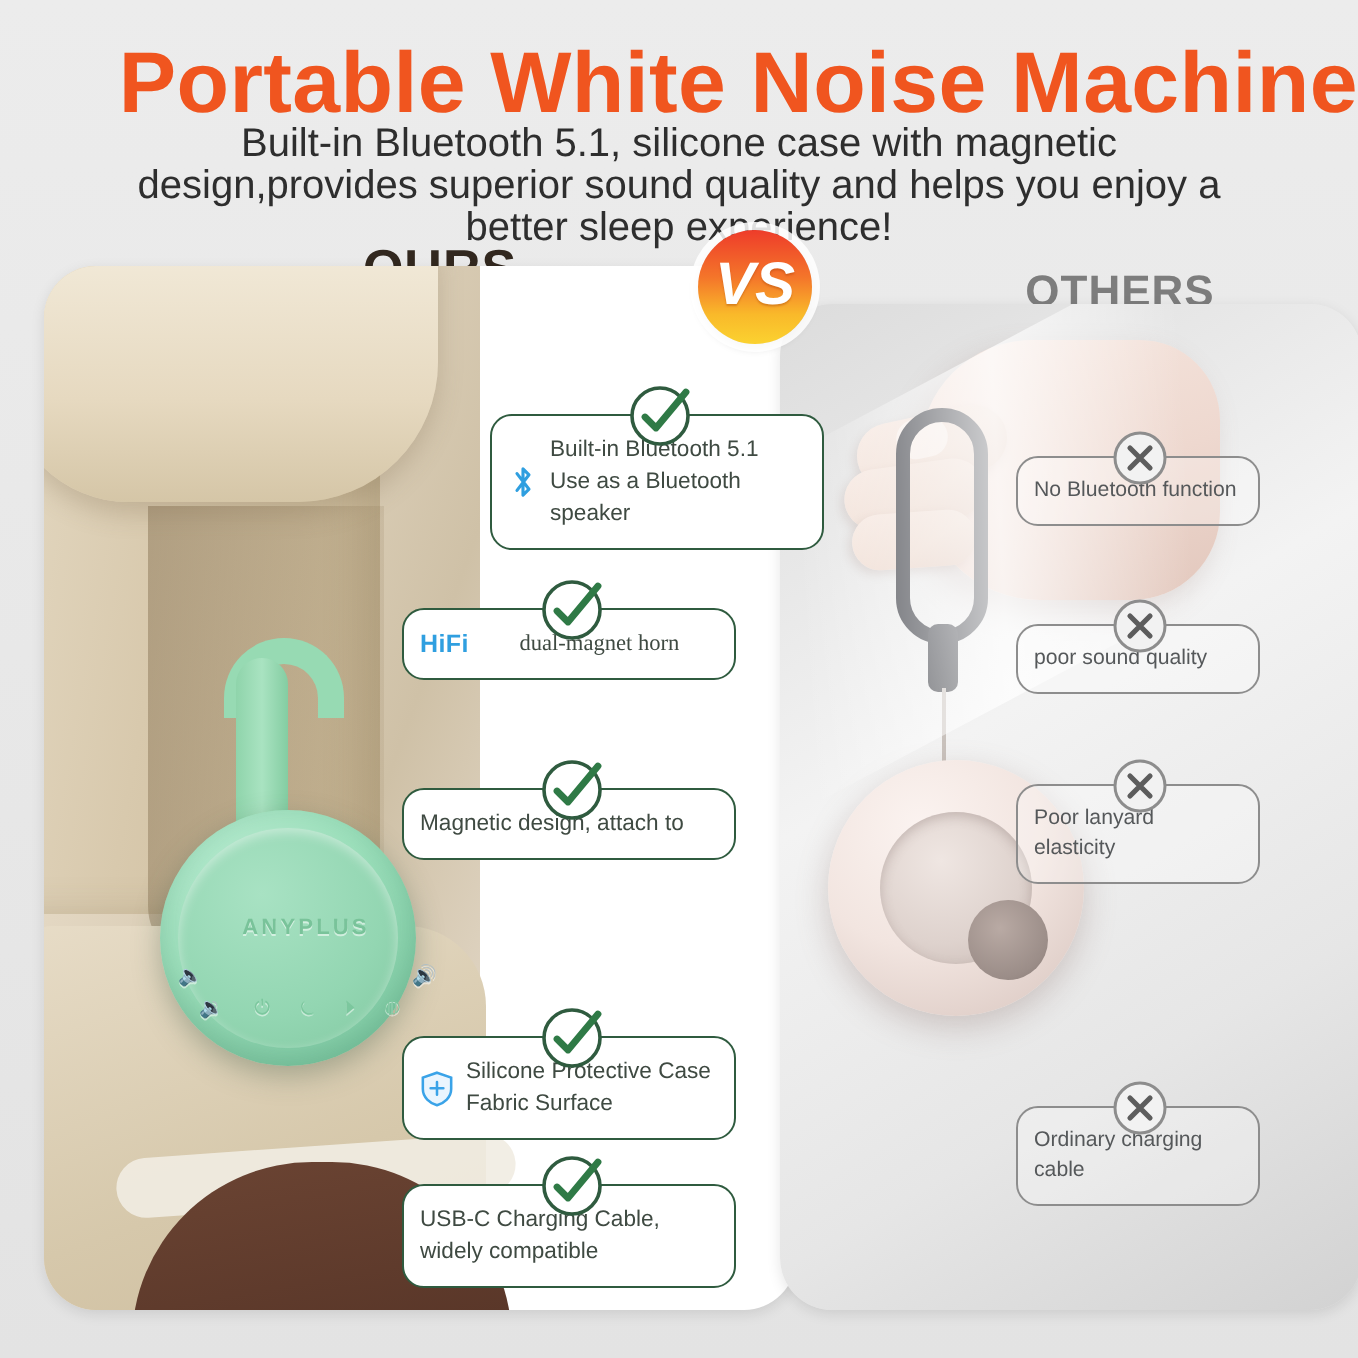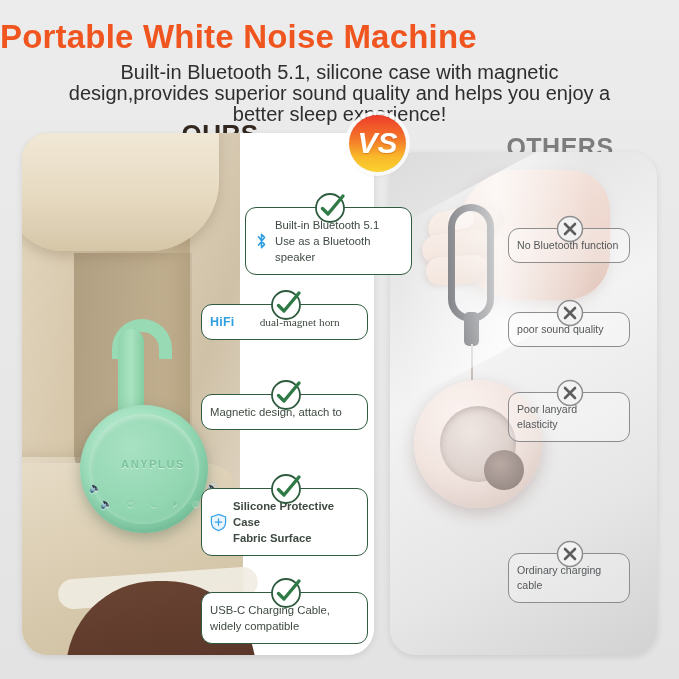--- a/index.html
+++ b/index.html
@@ -8,53 +8,53 @@
     background:#e9e9e9;
     font-family:"Liberation Sans", sans-serif;
     overflow:hidden;
     position:relative;
   }
   #root{position:absolute;left:0;top:0;width:679px;height:679px;
         background:linear-gradient(180deg,#ececec 0%,#e7e7e7 60%,#e3e3e3 100%);}
 
   
   .title{
-    position:absolute;left:0;top:18px;width:679px;text-align:left;
-    font-size:33px;font-weight:bold;color:#f0551f;letter-spacing:.2px;
+    position:absolute;left:0;top:18px;width:679px;text-align:right;
+    font-size:43px;font-weight:bold;color:#f0551f;letter-spacing:.2px;
   }
   .subtitle{
     position:absolute;left:50px;top:62px;width:579px;text-align:center;
     font-size:20px;color:#2e2e2e;line-height:21px;
   }
 
   
   .cap-ours{
     position:absolute;left:150px;top:119px;width:140px;text-align:center;
     font-size:26px;font-weight:bold;color:#32281f;letter-spacing:.5px;
   }
   .cap-others{
     position:absolute;left:485px;top:133px;width:150px;text-align:center;
-    font-size:25px;font-weight:bold;color:#7d7d7d;letter-spacing:.5px;
+    font-size:22px;font-weight:bold;color:#7d7d7d;letter-spacing:.5px;
   }
 
   
   .vs{
     position:absolute;left:349px;top:115px;width:57px;height:57px;border-radius:50%;
     background:linear-gradient(180deg,#ee3c2a 0%,#f4762a 42%,#f9b92a 74%,#fbd230 100%);
     box-shadow:0 0 0 4px rgba(255,255,255,.85), 0 2px 5px rgba(0,0,0,.18);
     z-index:40;
   }
   .vs span{
     display:block;width:100%;height:100%;line-height:56px;text-align:center;
     font-size:30px;font-weight:bold;font-style:italic;color:#ffffff;
     text-shadow:0 1px 1px rgba(160,60,0,.35);
   }
 
   
-  .panel{position:absolute;overflow:hidden;}
+  .panel{position:absolute;overflow:hidden;padding-left:24px;}
   .panel-left{
     left:22px;top:133px;width:352px;height:522px;border-radius:26px;
     background:#ffffff;
     box-shadow:0 2px 7px rgba(0,0,0,.10);
   }
   .panel-right{
     left:390px;top:152px;width:267px;height:503px;border-radius:26px;
     background:linear-gradient(150deg,#dcdcdc 0%,#f3f3f3 40%,#e6e6e6 72%,#d2d2d2 100%);
     box-shadow:0 2px 7px rgba(0,0,0,.10);
   }
@@ -260,21 +260,21 @@
       <svg viewBox="0 0 38 38">
           <circle cx="19" cy="19" r="14" fill="#ffffff" stroke="#2f5b3f" stroke-width="1.8"></circle>
           <path d="M11.5 19.5 L17 25 L32 7" fill="none" stroke="#2f7a46" stroke-width="3.4" stroke-linecap="round" stroke-linejoin="round"></path>
         </svg>
     </div>
     <div class="txt">
       <div>Magnetic design, attach to</div>
     </div>
   </div>
 
-  <div class="card card-ours" style="top:488px;font-weight:bold;">
+  <div class="card card-ours" style="top:518px;">
     <div class="check">
       <svg viewBox="0 0 38 38">
           <circle cx="19" cy="19" r="14" fill="#ffffff" stroke="#2f5b3f" stroke-width="1.8"></circle>
           <path d="M11.5 19.5 L17 25 L32 7" fill="none" stroke="#2f7a46" stroke-width="3.4" stroke-linecap="round" stroke-linejoin="round"></path>
         </svg>
     </div>
     <svg class="icon-shield" viewBox="0 0 24 26">
         <path d="M12 1.5 L22 5 V13 C22 19 17 23 12 24.5 C7 23 2 19 2 13 V5 Z" fill="#eaf5fe" stroke="#3aa3e8" stroke-width="1.8"></path>
         <path d="M12 8 V17 M7.5 12.5 H16.5" stroke="#3aa3e8" stroke-width="1.8" stroke-linecap="round"></path>
       </svg>

